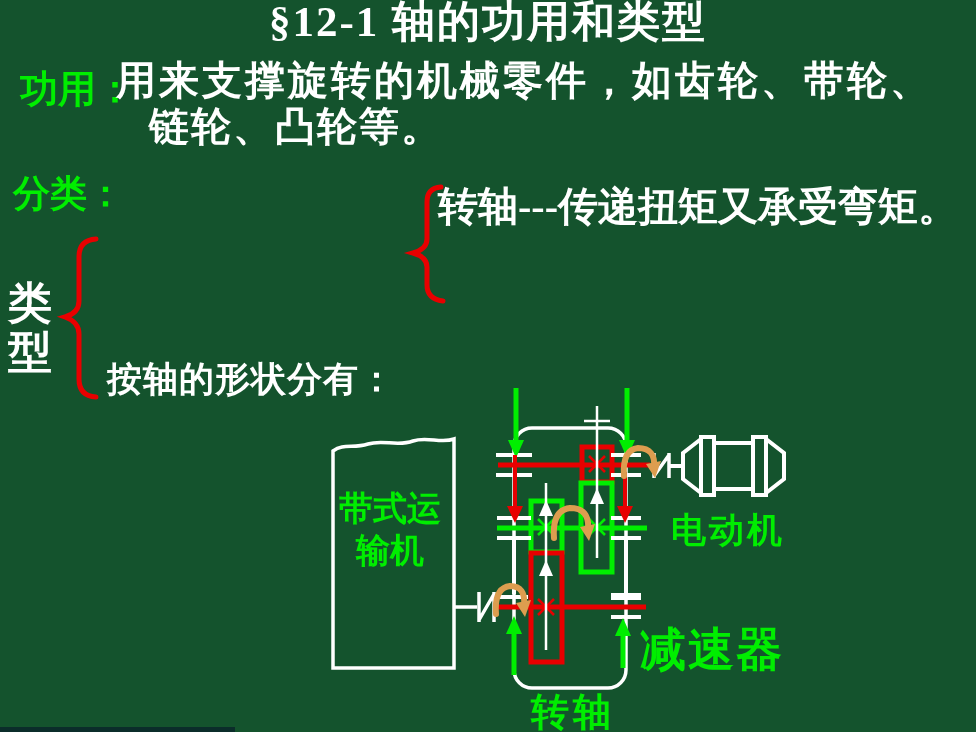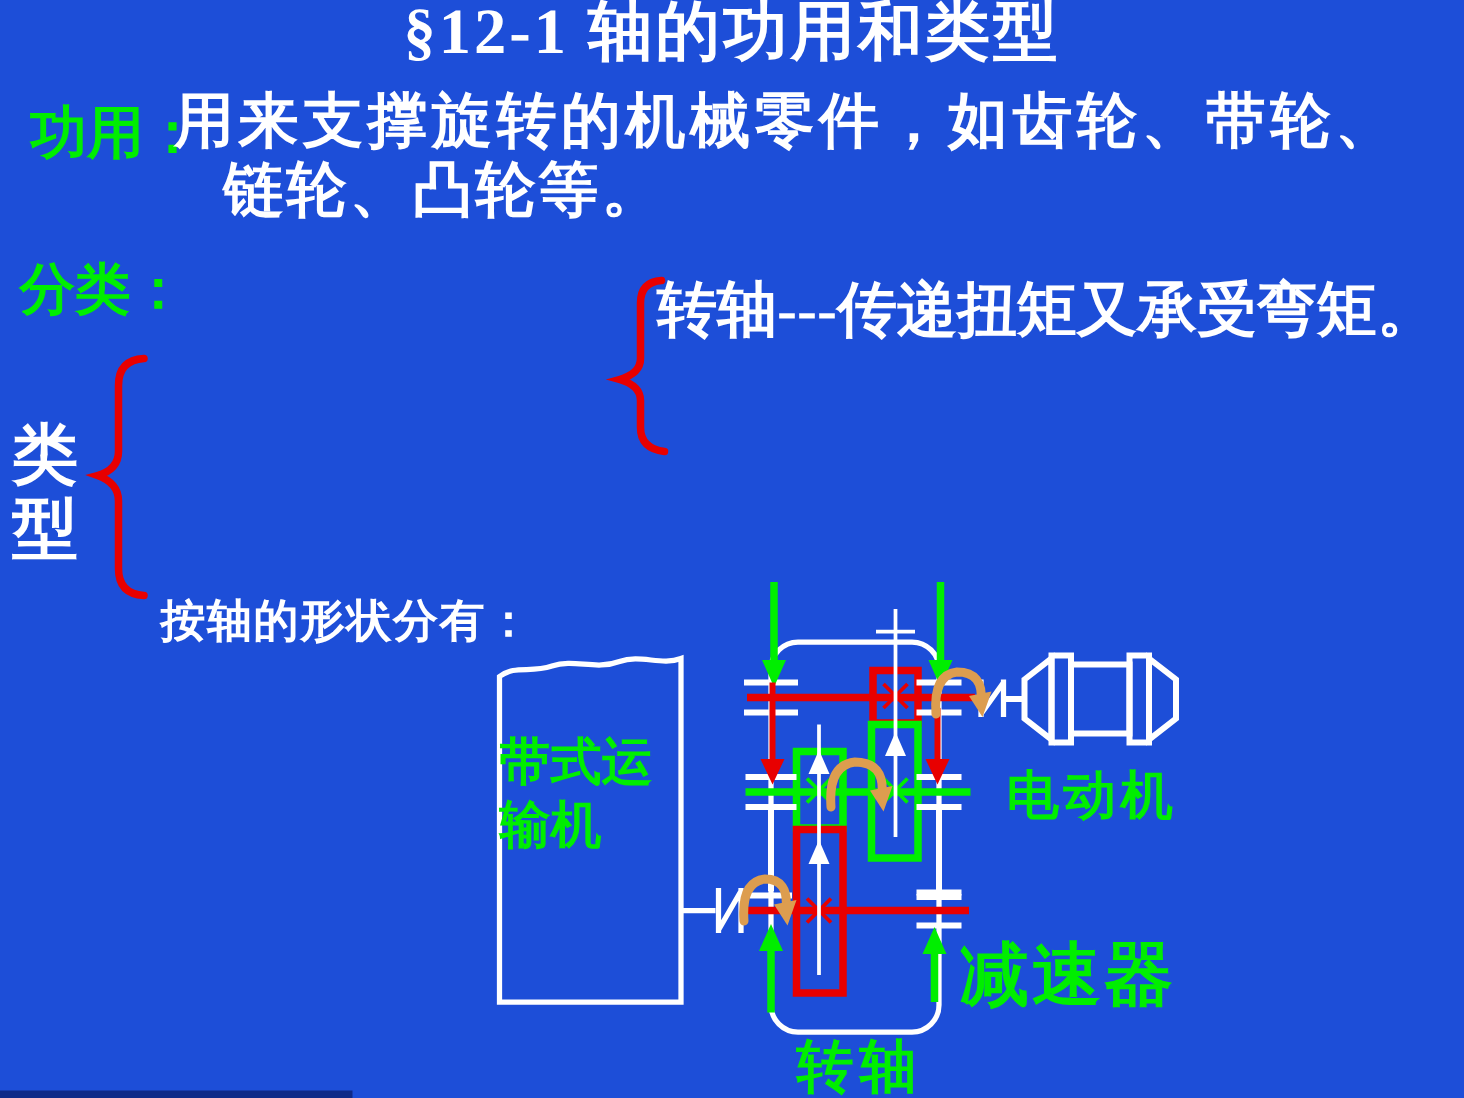--- a/index.html
+++ b/index.html
@@ -1,40 +1,40 @@
 <!DOCTYPE html>
 <html><head>
 <meta charset="utf-8">
 <style>
   html,body{margin:0;padding:0;background:#222;}
   .slide{
     position:relative;
     width:976px;height:732px;
-    background:#1d4ed8;
+    background:#14532d;
     overflow:hidden;
     font-family:"Liberation Serif", serif;
     font-weight:bold;
     -webkit-font-smoothing:antialiased;
   }
   .txt{position:absolute;white-space:nowrap;line-height:1.15;}
   .white{color:#ffffff;}
   .green{color:#00ee00;}
   .title{
     left:50%;top:-3px;transform:translateX(-50%);
     font-size:43px;letter-spacing:2px;color:#ffffff;
   }
   .fn-label{left:20px;top:68px;font-size:38px;}
   .fn-line1{left:116px;top:58px;font-size:40px;letter-spacing:3px;}
   .fn-line2{left:149px;top:104px;font-size:40px;letter-spacing:2px;}
   .cls-label{left:13px;top:173px;font-size:37px;}
   .byload-item{left:438px;top:184px;font-size:40px;}
   .byload{left:102px;top:236px;font-size:35px;letter-spacing:1px;}
   .catword{left:8px;top:279px;font-size:44px;line-height:49px;white-space:pre-line;}
-  .byshape{left:107px;top:360px;font-size:30px;letter-spacing:1px;margin-top:38px;}
-  .conveyor-label{left:333px;top:488px;width:114px;
+  .byshape{left:107px;top:360px;font-size:35px;letter-spacing:1px;}
+  .conveyor-label{left:333px;top:488px;width:114px;text-align:center;
     font-size:34px;line-height:42px;white-space:pre-line;}
   .motor-label{left:671px;top:511px;font-size:35px;letter-spacing:3px;font-family:Liberation Serif, serif;}
   .reducer-label{left:640px;top:624px;font-size:46px;letter-spacing:2px;}
   .shaft-label{left:531px;top:691px;font-size:38px;letter-spacing:4px;}
   svg.gfx{position:absolute;left:0;top:0;}
   .bottom-artifact{
     position:absolute;left:0;bottom:0;width:235px;height:5px;
     background:rgba(0,0,40,.45);
   }
 </style>

